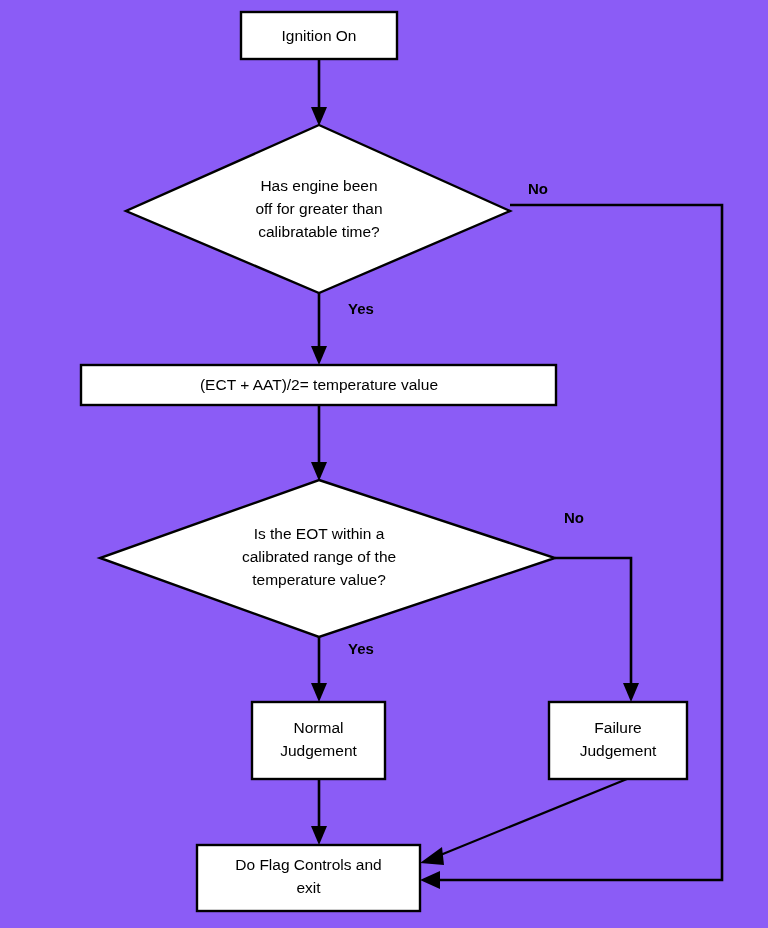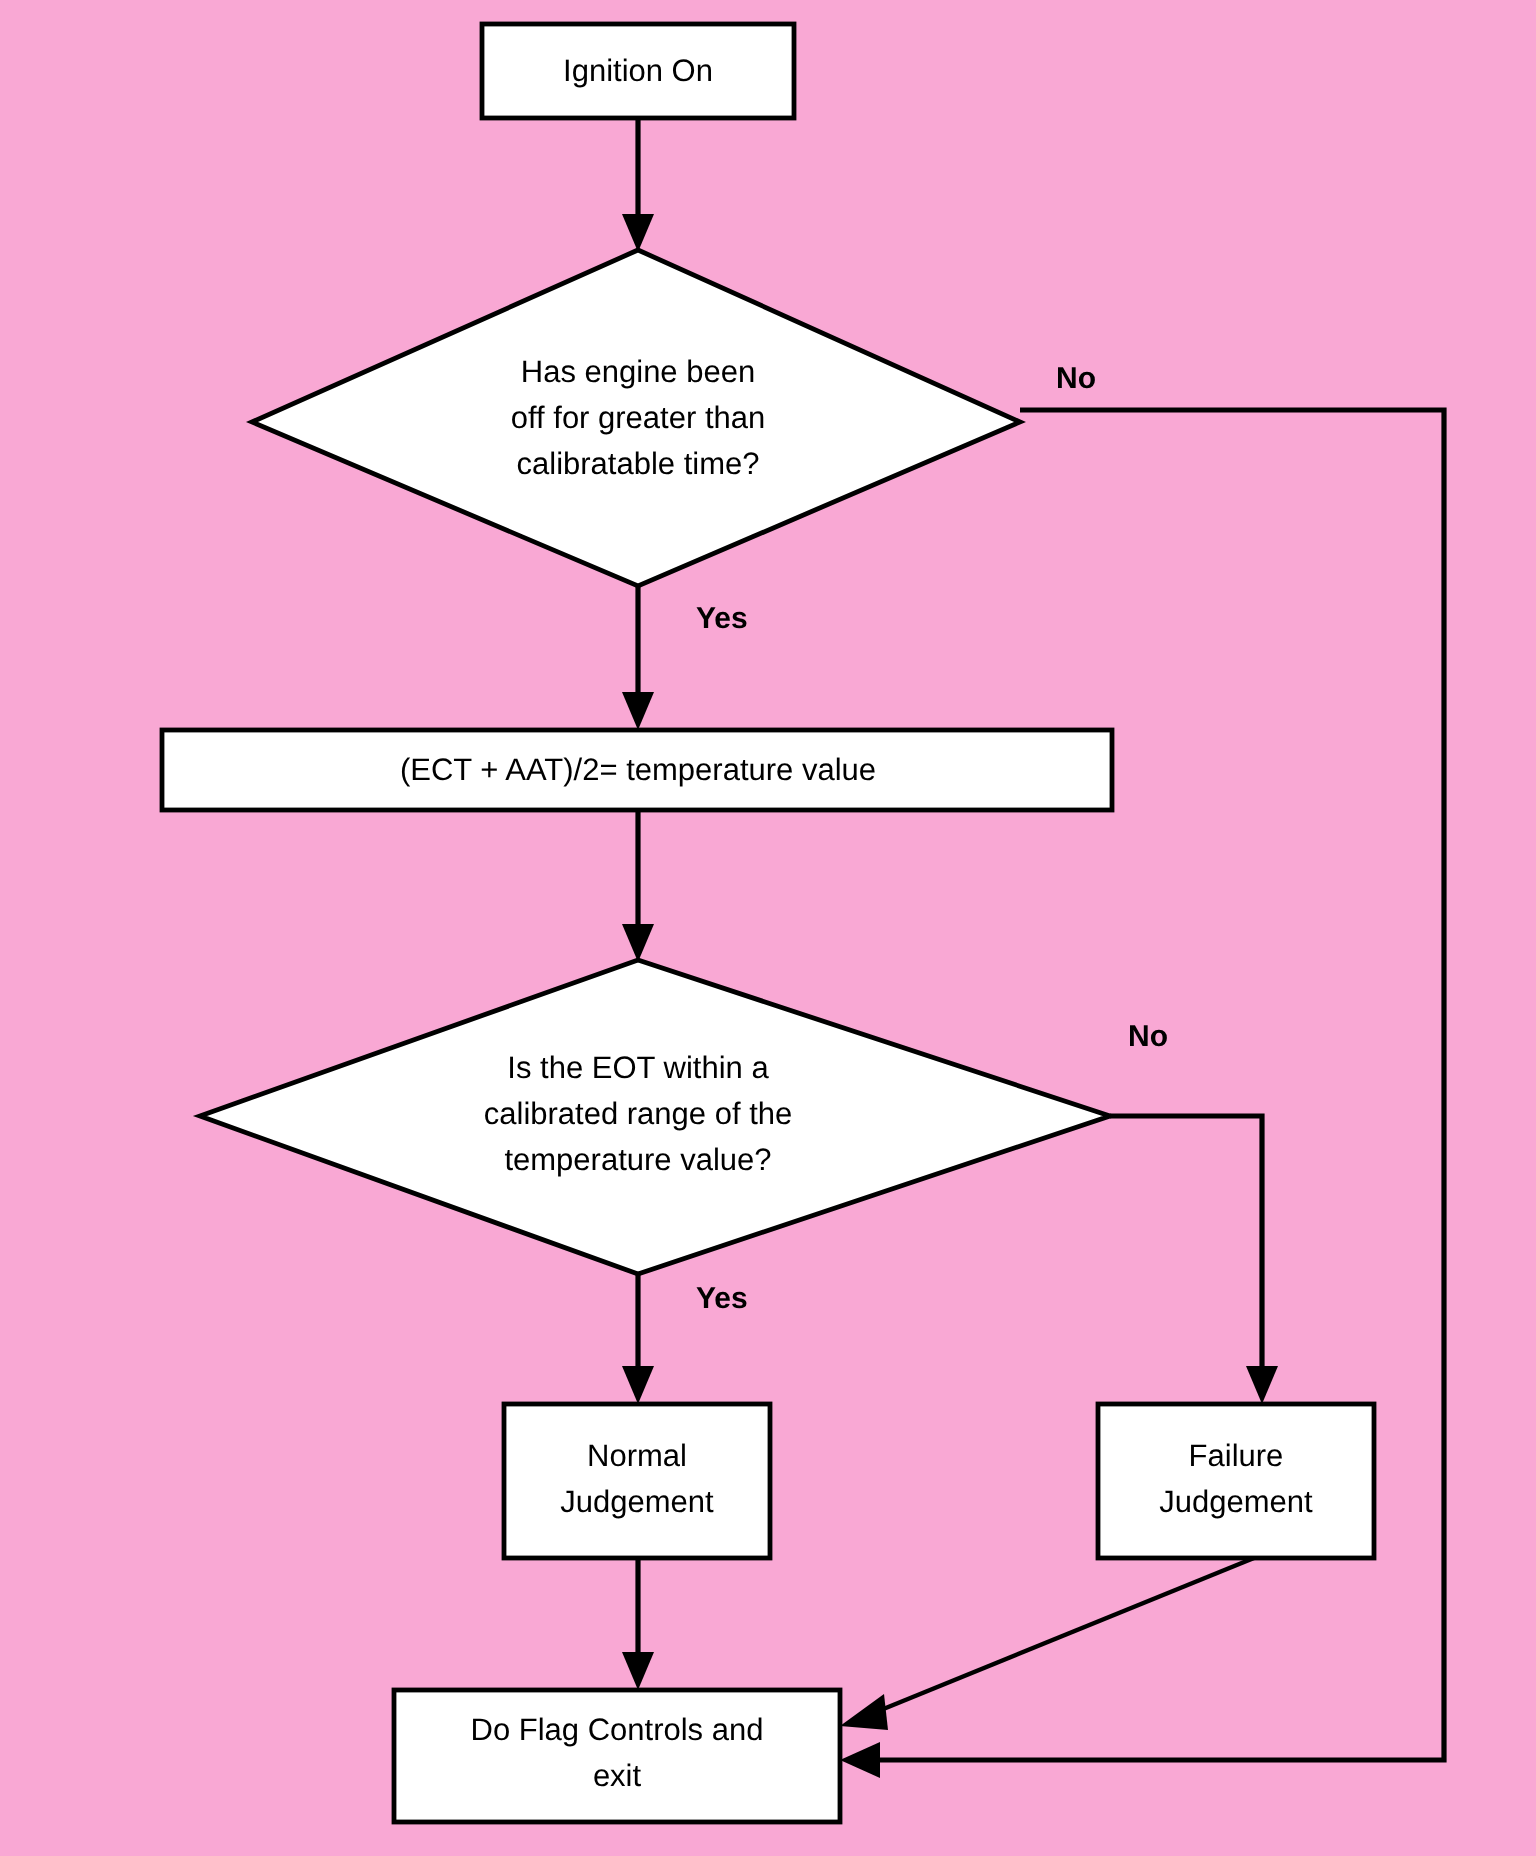--- a/index.html
+++ b/index.html
@@ -4,21 +4,21 @@
 <style>
   html, body {
     margin: 0;
     padding: 0;
     background: #ffffff;
   }
   #flowchart-root {
     position: relative;
     width: 768px;
     height: 928px;
-    background: #f9a8d4;
+    background: #8b5cf6;
     font-family: "Liberation Sans", sans-serif;
     overflow: hidden;
   }
   svg#flow-svg {
     position: absolute;
     top: 0;
     left: 0;
     width: 768px;
     height: 928px;
     display: block;

